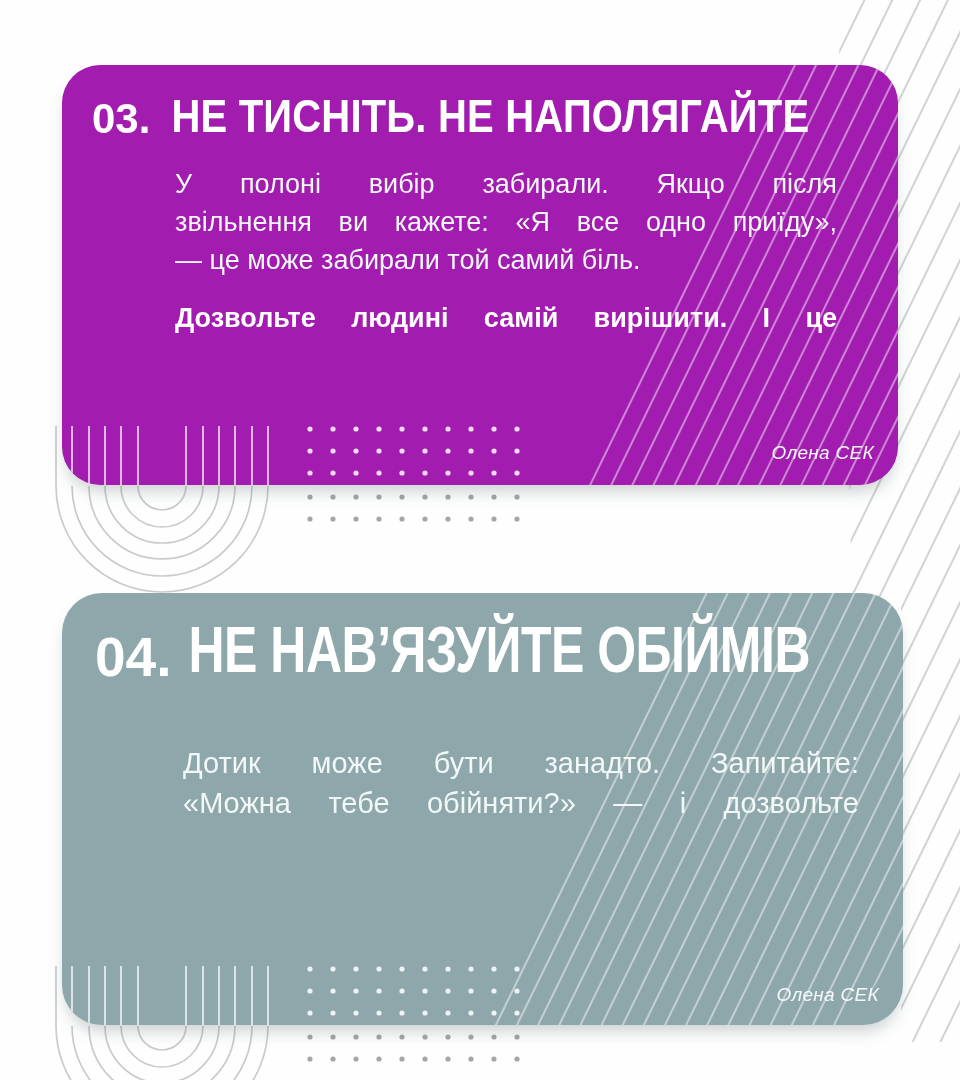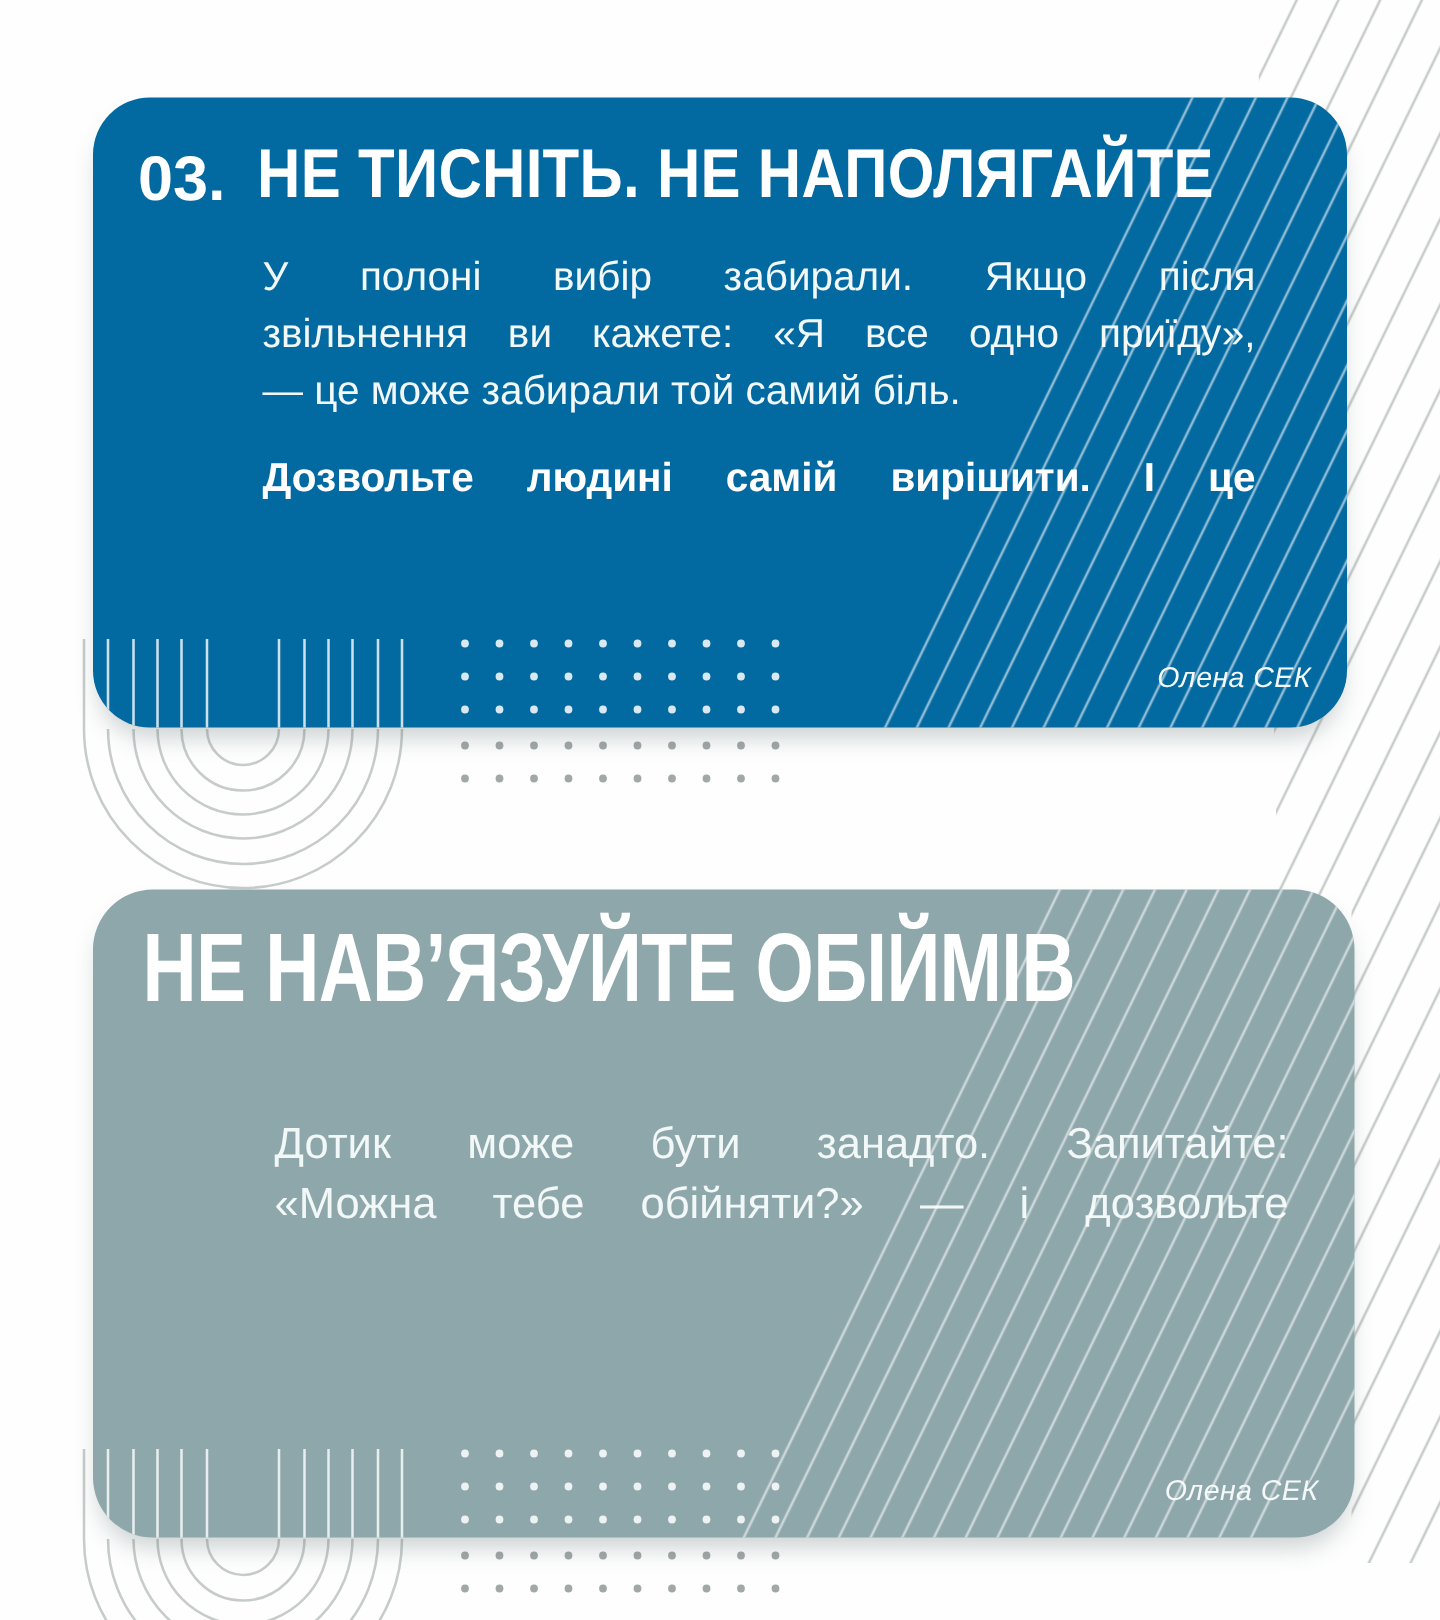--- a/index.html
+++ b/index.html
@@ -102,38 +102,39 @@
       <circle cx="448" cy="1059" r="2.6" fill="#a2a8a8"></circle>
       <circle cx="471" cy="1037" r="2.6" fill="#a2a8a8"></circle>
       <circle cx="471" cy="1059" r="2.6" fill="#a2a8a8"></circle>
       <circle cx="494" cy="1037" r="2.6" fill="#a2a8a8"></circle>
       <circle cx="494" cy="1059" r="2.6" fill="#a2a8a8"></circle>
       <circle cx="517" cy="1037" r="2.6" fill="#a2a8a8"></circle>
       <circle cx="517" cy="1059" r="2.6" fill="#a2a8a8"></circle>
     </g>
 </svg>
 
-<section class="card" id="card1" style="background: #0369a1;">
+<section class="card" id="card1" style="background: #a21caf;">
   <div class="title-row">
     <span class="num">03.</span>
     <h2 class="title">НЕ ТИСНІТЬ. НЕ НАПОЛЯГАЙТЕ</h2>
   </div>
   <div class="body-text body-reg">
       <div class="jl">У полоні вибір забирали. Якщо після</div>
       <div class="jl">звільнення ви кажете: «Я все одно приїду»,</div>
       <div class="ll">— це може забирали той самий біль.</div>
     </div>
   <div class="body-text body-bold">
       <div class="jl">Дозвольте людині самій вирішити. І це</div>
     </div>
   <div class="signature">Олена СЕК</div>
 </section>
 
 <section class="card" id="card2" style="background: rgb(142, 167, 171);">
   <div class="title-row">
+    <span class="num">04.</span>
     <h2 class="title">НЕ НАВ’ЯЗУЙТЕ ОБІЙМІВ</h2>
   </div>
   <div class="body-text body-reg">
       <div class="jl">Дотик може бути занадто. Запитайте:</div>
       <div class="jl">«Можна тебе обійняти?» — і дозвольте</div>
     </div>
   <div class="signature">Олена СЕК</div>
 </section>
 
 <svg class="deco-layer over" width="960" height="1080" viewBox="0 0 960 1080">

